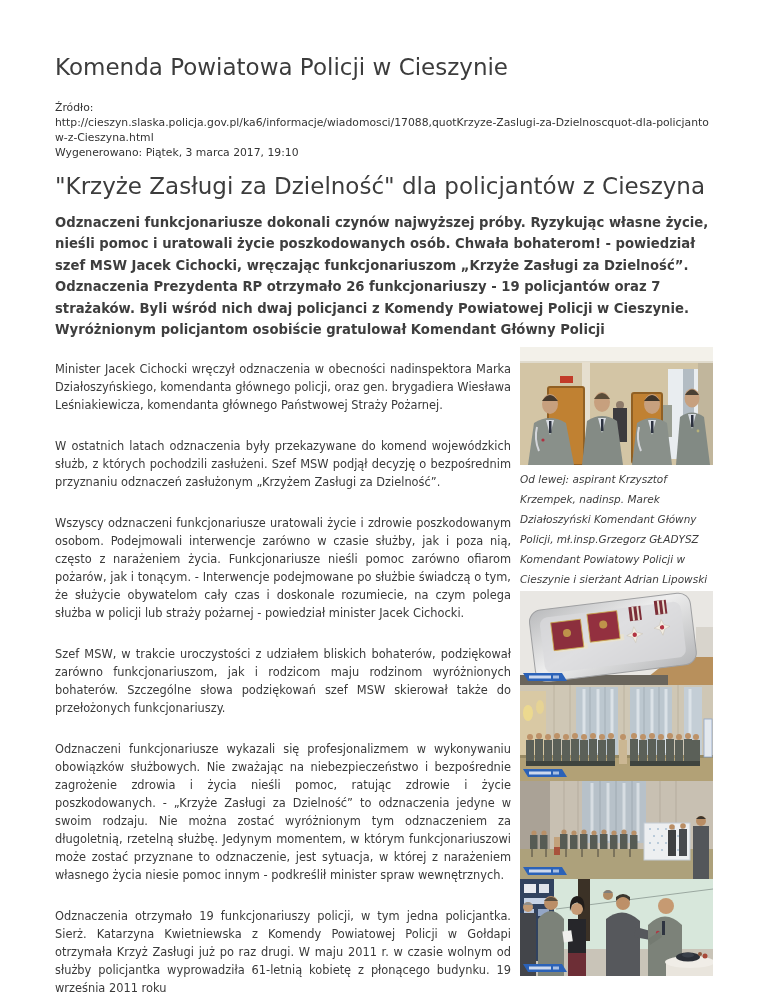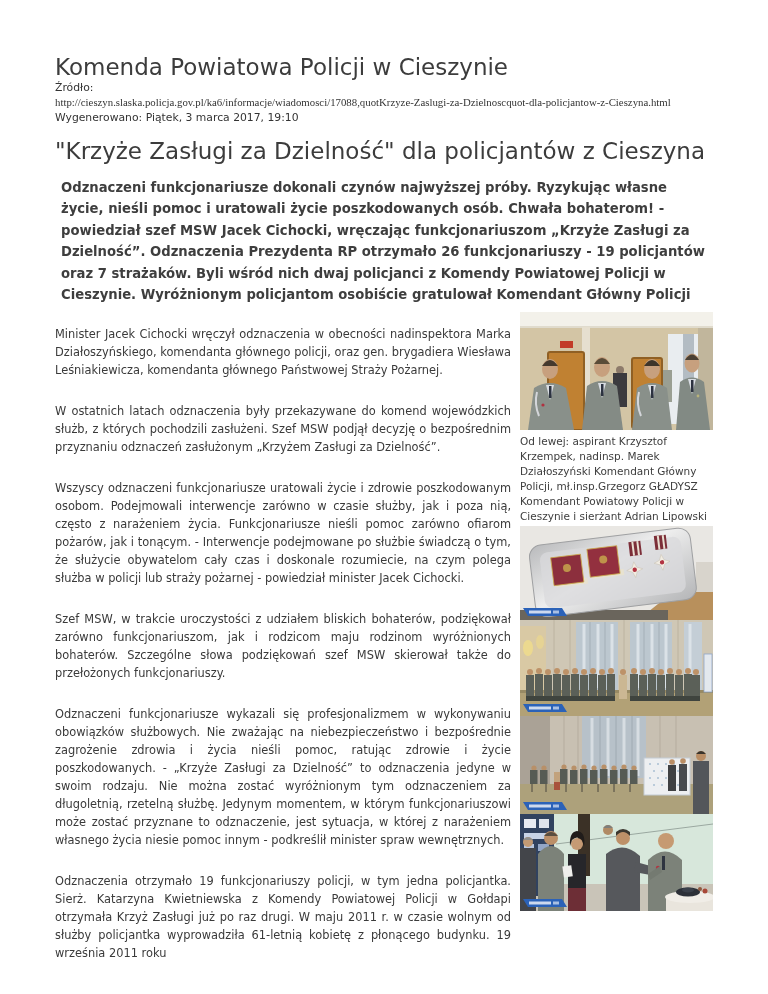--- a/index.html
+++ b/index.html
@@ -17,34 +17,35 @@
     background:#ffffff;
   }
   .doc-title{
     margin:0;
     font-size:23px;
     font-weight:400;
     color:#3c3c3c;
     line-height:1.15;
   }
   .source{
+    margin-top:20px;
     font-size:10.8px;
     line-height:15px;
     color:#333333;
   }
-  .source .url{word-break:break-all;font-family:Liberation Serif, serif;}
+  .source .url{word-break:break-all;}
   .headline{
     margin:13px 0 0;
     font-size:23px;
     font-weight:400;
     color:#3c3c3c;
     line-height:1.15;
   }
   .lead{
-    margin:12px 6px 0;
+    margin:12px 0 0;
     font-size:13.2px;
     line-height:21.5px;
     font-weight:700;
     color:#3e3e3e;
   }
   .columns{display:flex;margin-top:6px;align-items:flex-start;}
   .text-col{
     flex:1 1 auto;
     min-width:0;
     padding-top:13px;
@@ -56,23 +57,24 @@
   }
   .text-col p{margin:0 0 23px 0;}
   .text-col p:last-child{margin-bottom:0;}
   .img-col{width:193px;flex:0 0 193px;}
   .img-col figure{margin:0;padding:0;}
   .photo{display:block;}
   .photo-wrap{margin:0 0 2px 0;}
   .caption{
     margin:4px 0 2px 0;
     font-size:10.5px;
-    line-height:15px;
+    line-height:20px;
     color:#3d3d3d;
     text-align:left;
+    font-style:italic;
   }
 </style>
 </head>
 <body>
 
 <div class="page">
 
   <h1 class="doc-title">Komenda Powiatowa Policji w Cieszynie</h1>
 
   <div class="source">

